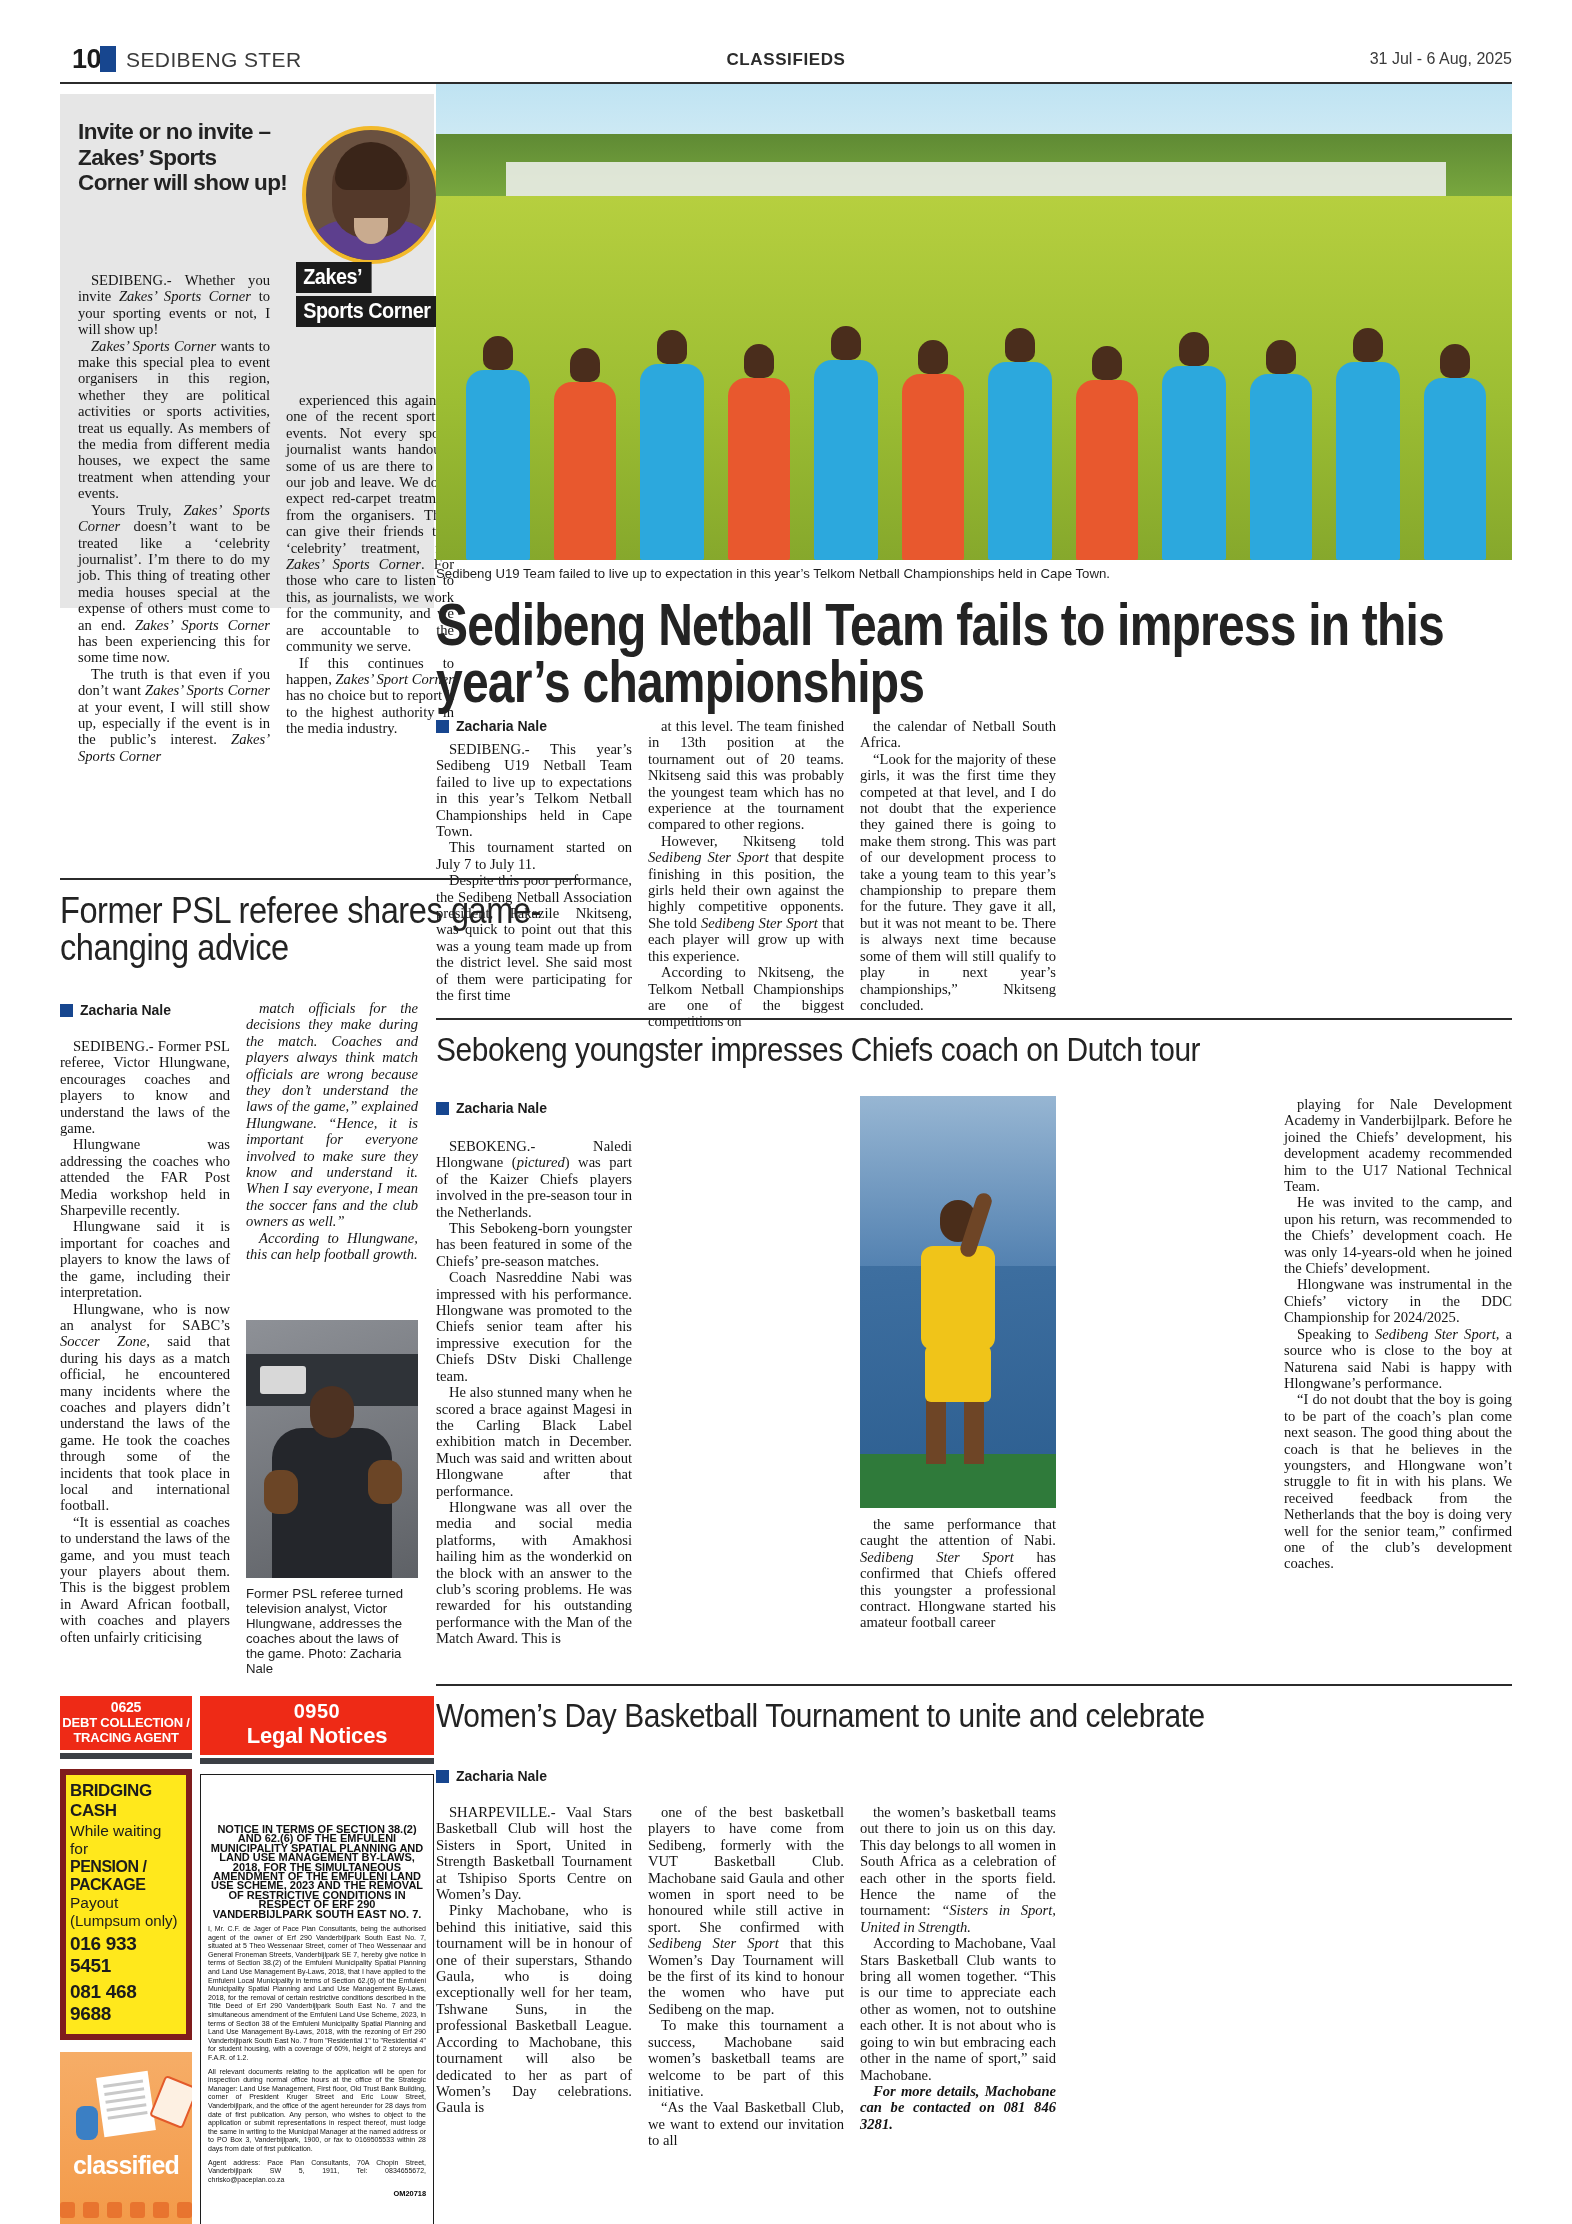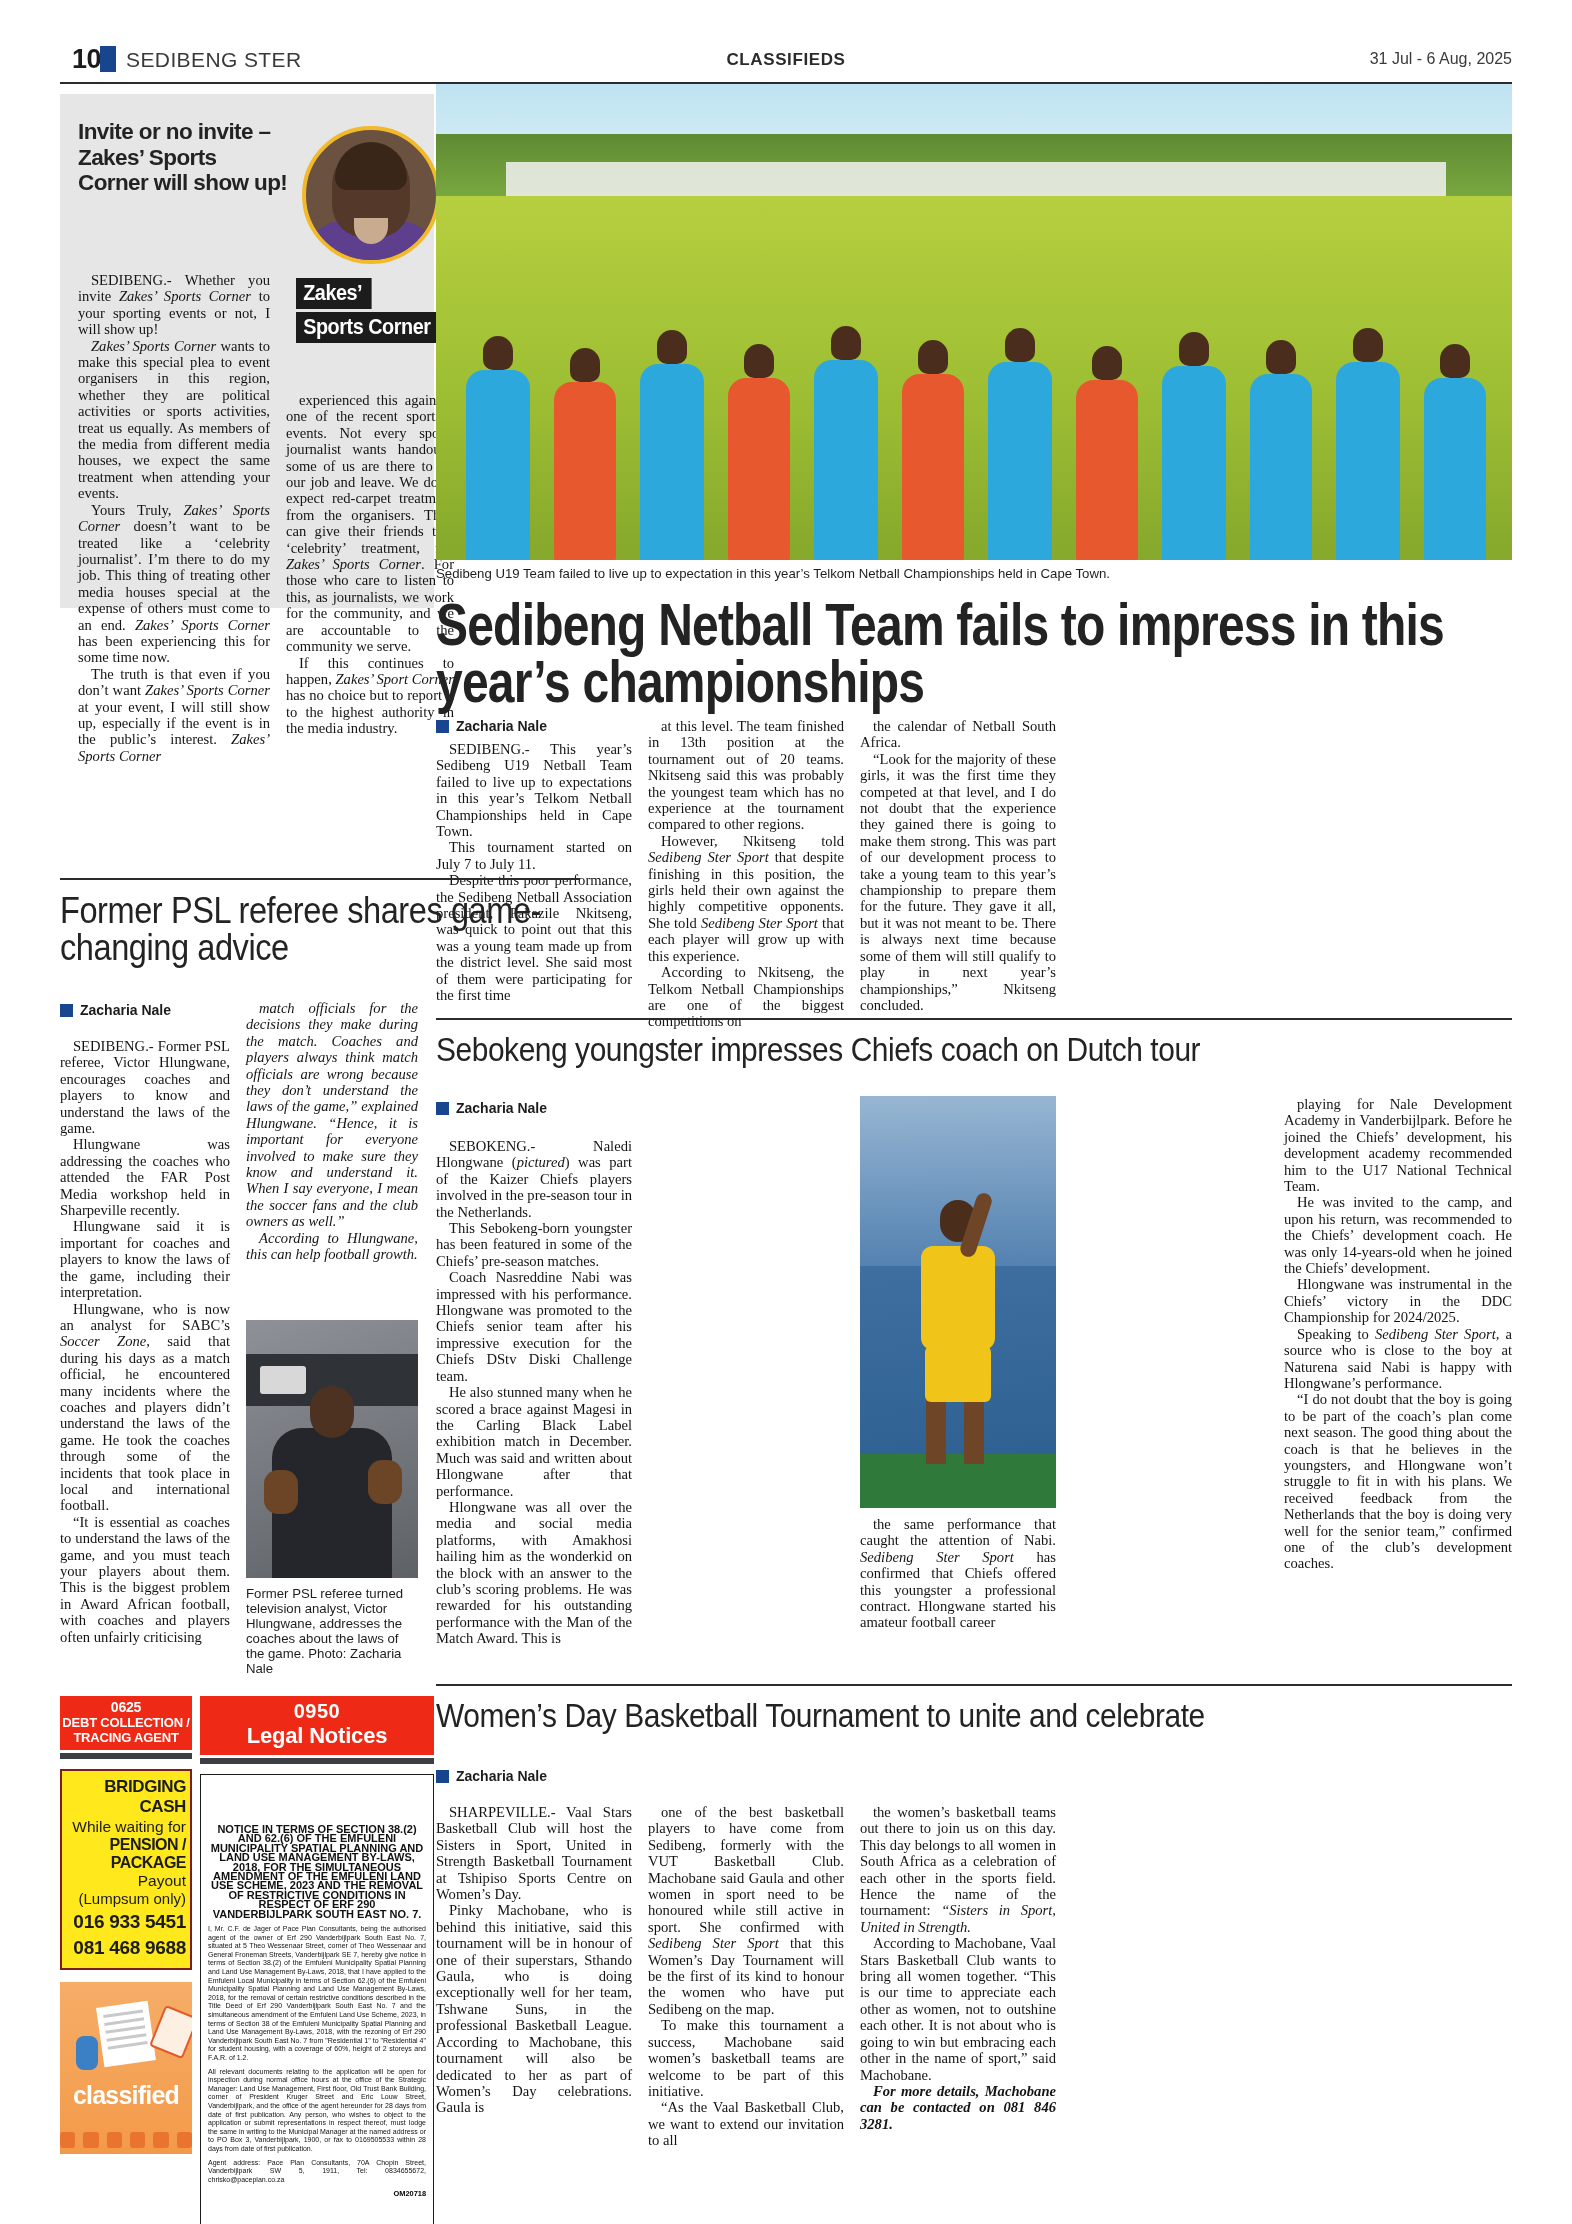--- a/index.html
+++ b/index.html
@@ -38,21 +38,21 @@
   
   .zakes-box{position:absolute;left:60px;top:94px;width:374px;height:514px;background:#e6e6e6;}
   .zakes-title{position:absolute;left:18px;top:18px;width:210px;
      font-family:"Liberation Sans",sans-serif;font-weight:bold;font-size:22.5px;line-height:25.5px;color:#232323;letter-spacing:-0.6px;margin-top:7px;}
   .zakes-photo{position:absolute;left:242px;top:32px;width:130px;height:130px;border-radius:50%;
      border:4px solid #f2b92b;overflow:hidden;background:#6a5140;}
   .zakes-photo .face{position:absolute;left:50%;top:16px;transform:translateX(-50%);width:78px;height:92px;background:#54392a;border-radius:44px 44px 38px 38px;}
   .zakes-photo .head{position:absolute;left:50%;top:12px;transform:translateX(-50%);width:72px;height:48px;background:#3a2519;border-radius:36px 36px 12px 12px;}
   .zakes-photo .shirt{position:absolute;left:50%;bottom:-6px;transform:translateX(-50%);width:140px;height:46px;background:#5d3f8e;border-radius:56px 56px 0 0;}
   .zakes-photo .collar{position:absolute;left:50%;bottom:16px;transform:translateX(-50%);width:34px;height:26px;background:#c9ab8f;border-radius:0 0 18px 18px;}
-  .zakes-logo{position:absolute;left:236px;top:184px;width:170px;}
+  .zakes-logo{position:absolute;left:236px;top:168px;width:170px;}
   .zakes-logo .l1{display:inline-block;background:#1c1c1c;color:#fff;font-family:"Liberation Sans",sans-serif;font-weight:bold;
      font-size:22px;padding:2px 10px 3px 8px;transform:scaleX(0.9);transform-origin:left;letter-spacing:-0.5px;}
   .zakes-logo .l2{display:inline-block;background:#1c1c1c;color:#fff;font-family:"Liberation Sans",sans-serif;font-weight:bold;
      font-size:22px;padding:2px 10px 3px 8px;margin-top:3px;transform:scaleX(0.9);transform-origin:left;letter-spacing:-0.5px;}
   .zakes-c1{position:absolute;left:18px;top:178px;width:192px;}
   .zakes-c2{position:absolute;left:226px;top:298px;width:168px;}
 
   
   .nb-photo{position:absolute;left:436px;top:84px;width:1076px;height:476px;overflow:hidden;background:#6f9f3a;}
   .nb-sky{position:absolute;left:0;top:0;width:100%;height:92px;background:linear-gradient(#bfe3f2,#d8eef6);}
@@ -104,21 +104,21 @@
   .sb-photo .legR{position:absolute;left:104px;bottom:44px;width:20px;height:74px;background:#6e4526;}
   .sb-c4{position:absolute;left:1284px;top:1096px;width:228px;}
   .sb-cap{position:absolute;left:860px;top:1516px;width:196px;}
 
   
   .cl-ad1{position:absolute;left:60px;top:1696px;width:132px;}
   .cl-hdr{background:#ee2a16;color:#fff;font-family:"Liberation Sans",sans-serif;font-weight:bold;
      text-align:center;font-size:13px;line-height:15px;padding:4px 2px 5px;letter-spacing:-0.2px;}
   .cl-hdr .num{font-size:14px;display:block;}
   .cl-underbar{height:6px;background:#3b3f45;margin-top:3px;}
-  .cl-yellow{margin-top:10px;background:#ffe81c;border:2px solid #7f1d1d;text-align:right;padding:6px 4px 9px;}
+  .cl-yellow{margin-top:10px;background:#ffe81c;border:6px solid #7f1d1d;text-align:left;padding:6px 4px 9px;}
   .cl-yellow .b1{font-family:"Liberation Sans",sans-serif;font-weight:bold;font-size:17px;color:#1c1c1c;letter-spacing:-0.4px;}
   .cl-yellow .b2{font-family:"Liberation Sans",sans-serif;font-size:15.5px;color:#1c1c1c;margin-top:1px;}
   .cl-yellow .b3{font-family:"Liberation Sans",sans-serif;font-weight:bold;font-size:16px;color:#1c1c1c;letter-spacing:-0.5px;}
   .cl-yellow .b4{font-family:"Liberation Sans",sans-serif;font-size:15.5px;color:#1c1c1c;}
   .cl-yellow .b5{font-family:"Liberation Sans",sans-serif;font-size:15px;color:#1c1c1c;}
   .cl-yellow .ph{font-family:"Liberation Sans",sans-serif;font-weight:bold;font-size:19px;color:#1c1c1c;margin-top:4px;letter-spacing:-0.3px;}
   .cl-orange{margin-top:12px;height:172px;background:linear-gradient(#f6ad67,#f39a49);position:relative;overflow:hidden;}
   .cl-orange .word{position:absolute;left:0;bottom:44px;width:100%;text-align:center;
      font-family:"Liberation Sans",sans-serif;font-weight:bold;font-size:25px;color:#ffffff;letter-spacing:-0.8px;}
   .cl-orange .paper{position:absolute;left:40px;top:22px;width:52px;height:60px;background:#fff;transform:rotate(-8deg);}

